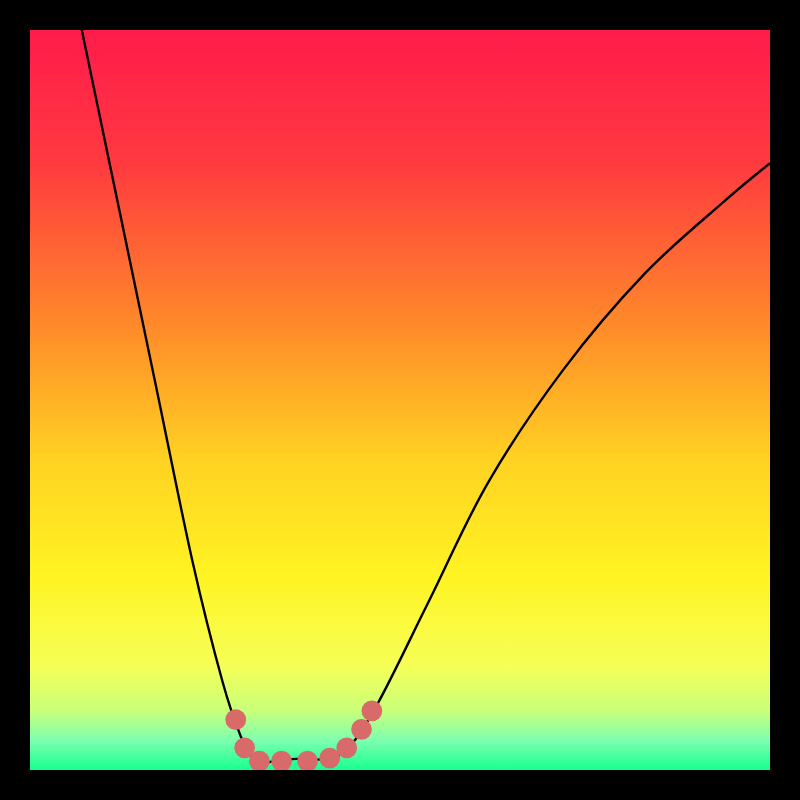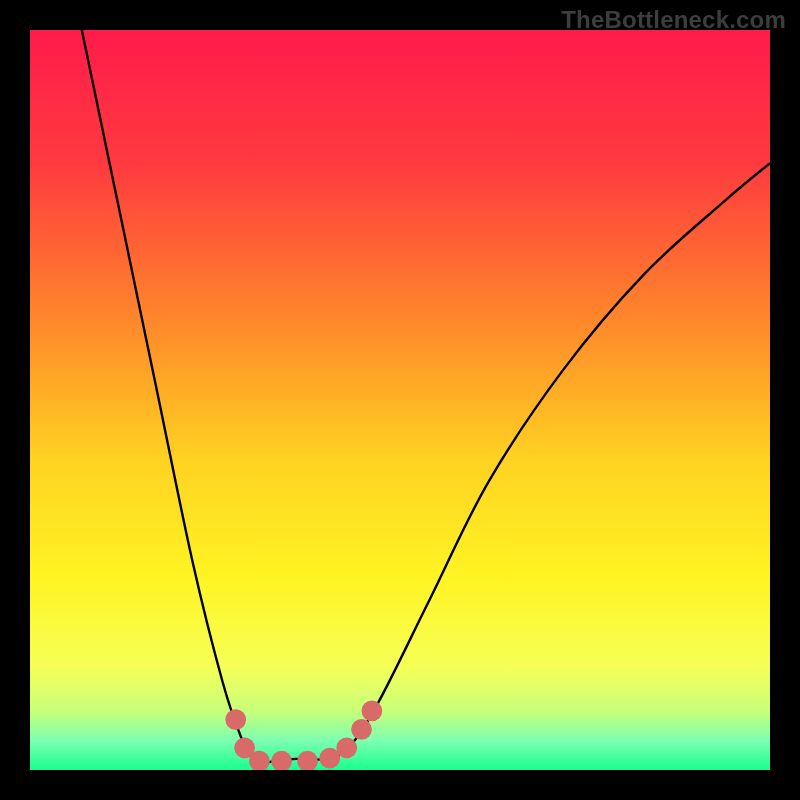--- a/index.html
+++ b/index.html
@@ -85,15 +85,14 @@
           <circle cx="277.50" cy="731.12" r="10.36" fill="#d86a6a"></circle>
           <circle cx="299.70" cy="728.16" r="10.36" fill="#d86a6a"></circle>
           <circle cx="316.72" cy="717.80" r="10.36" fill="#d86a6a"></circle>
           <circle cx="331.52" cy="699.30" r="10.36" fill="#d86a6a"></circle>
           <circle cx="341.88" cy="680.80" r="10.36" fill="#d86a6a"></circle>
         </g>
     </svg>
 
   </div>
 
-  <div class="watermark">TheBottleneck.com</div>
 
 </div>
 
 </body></html>

